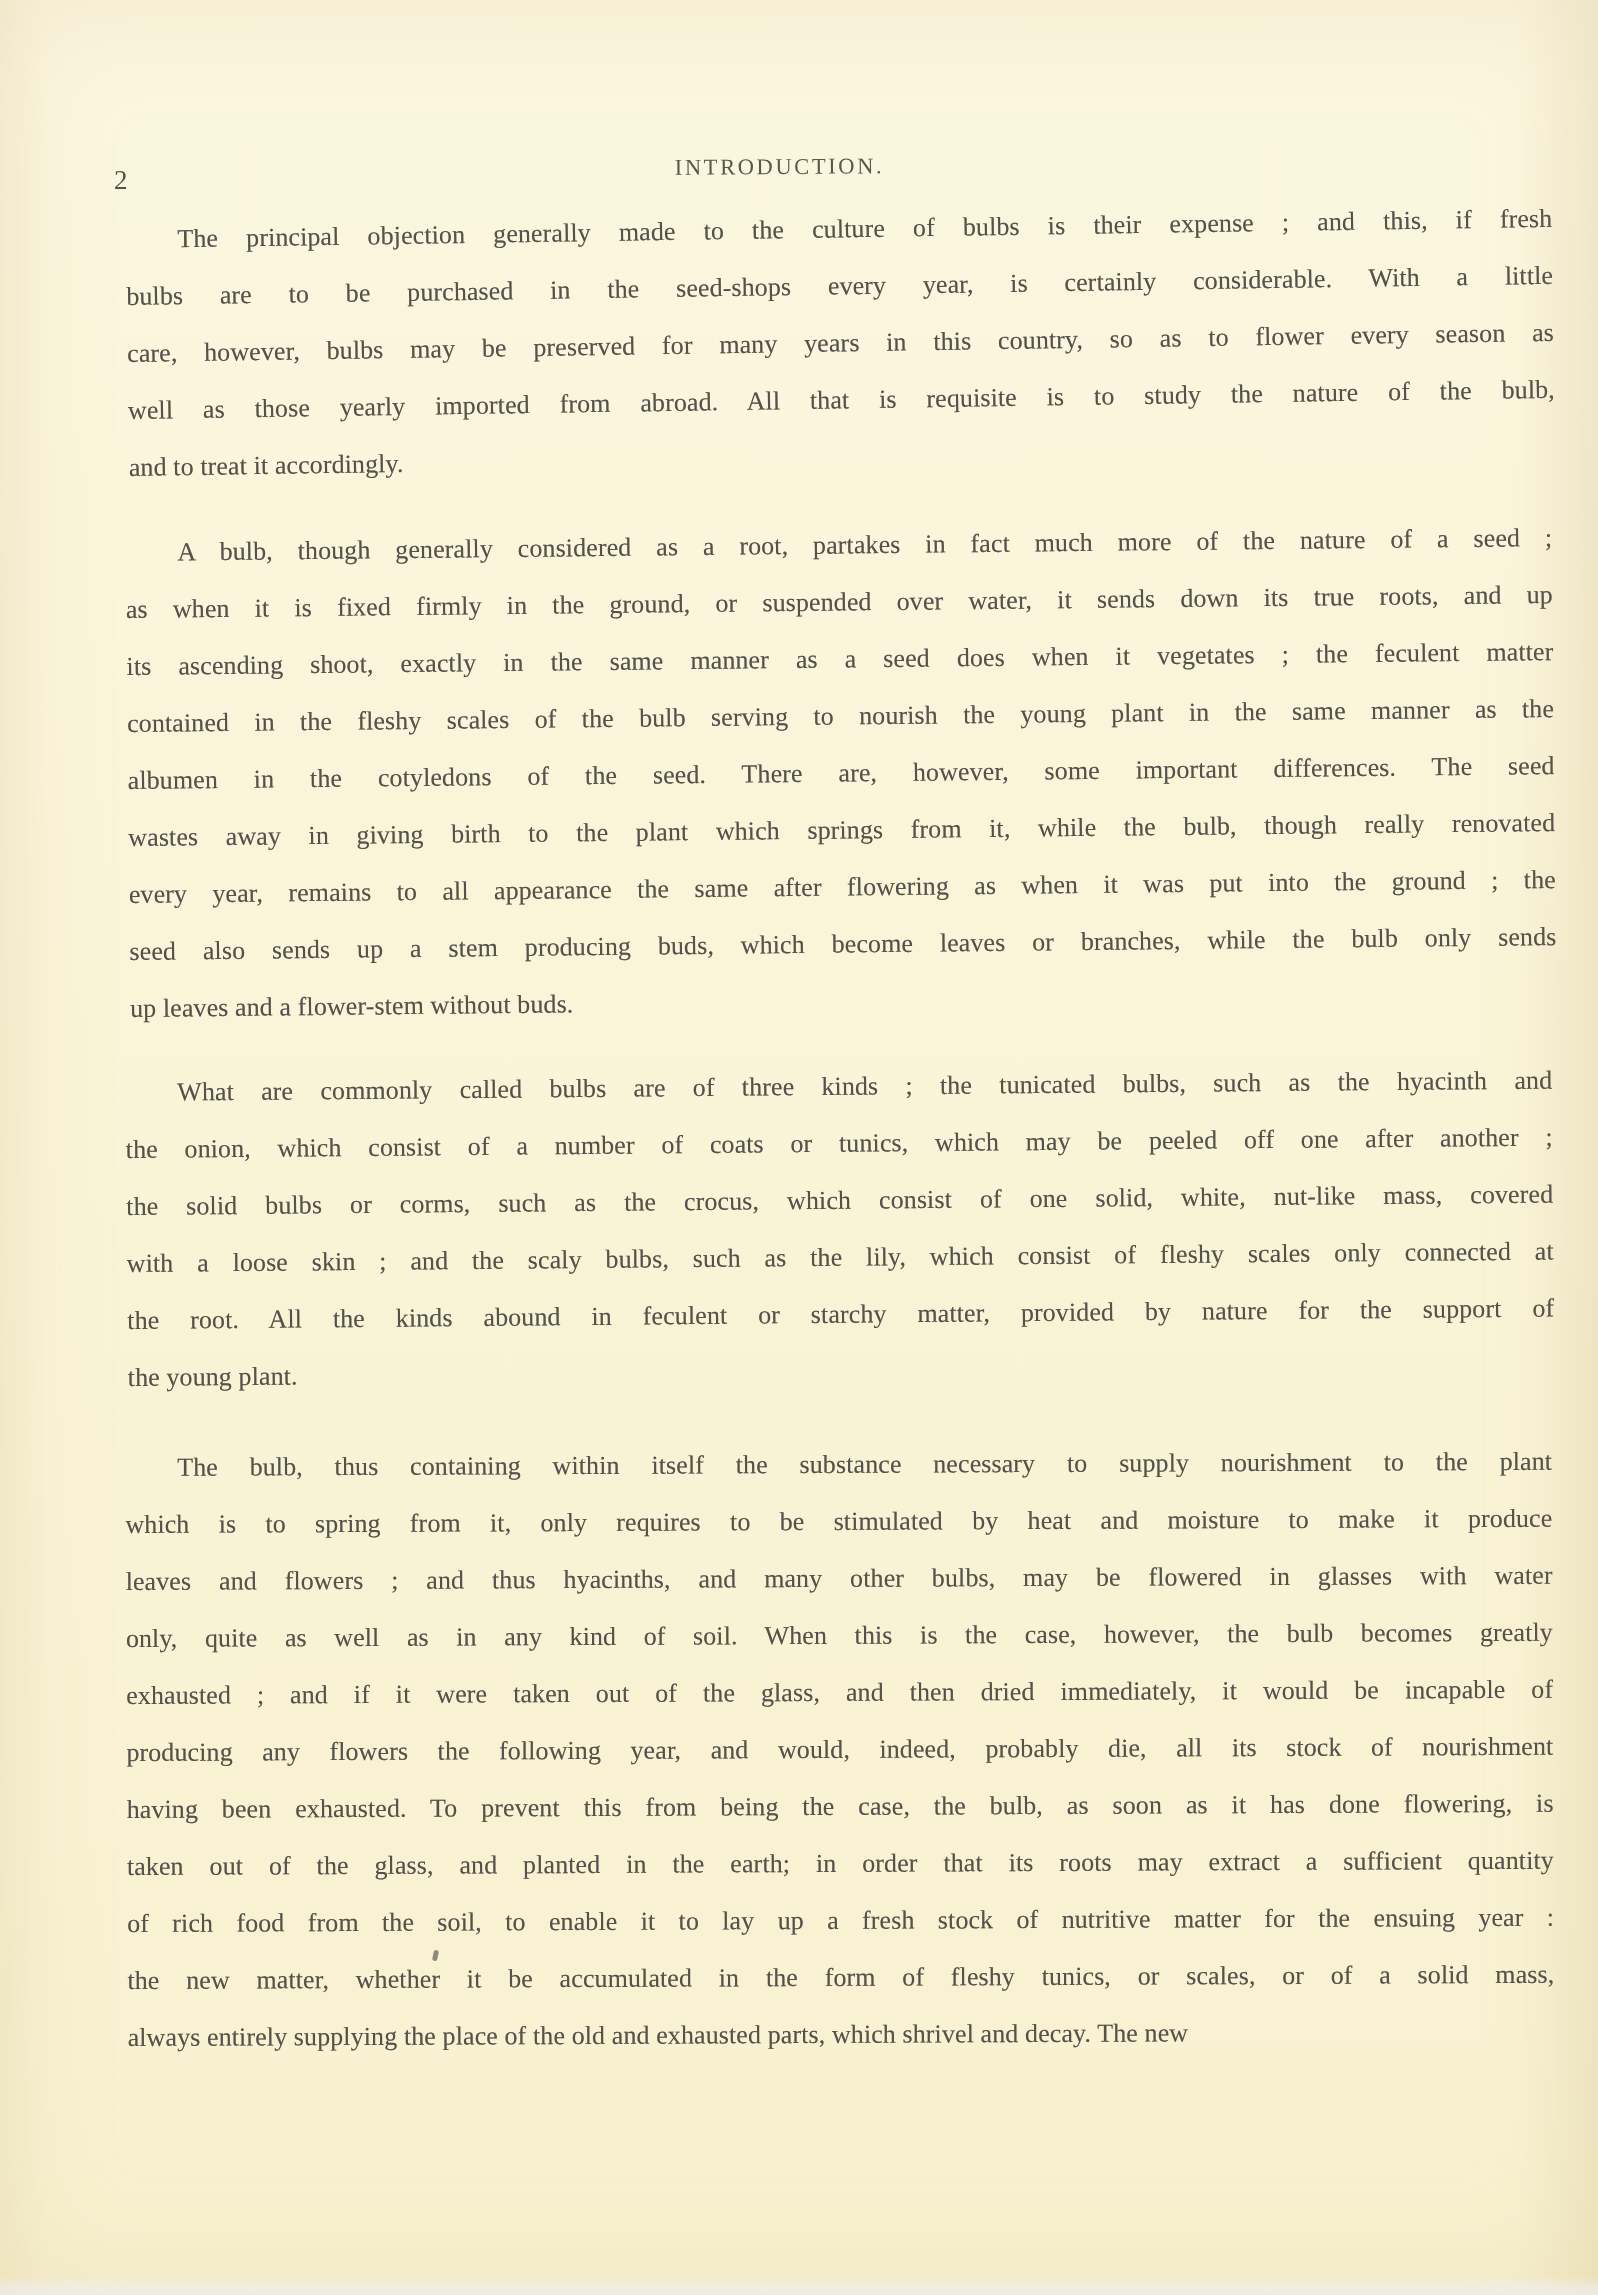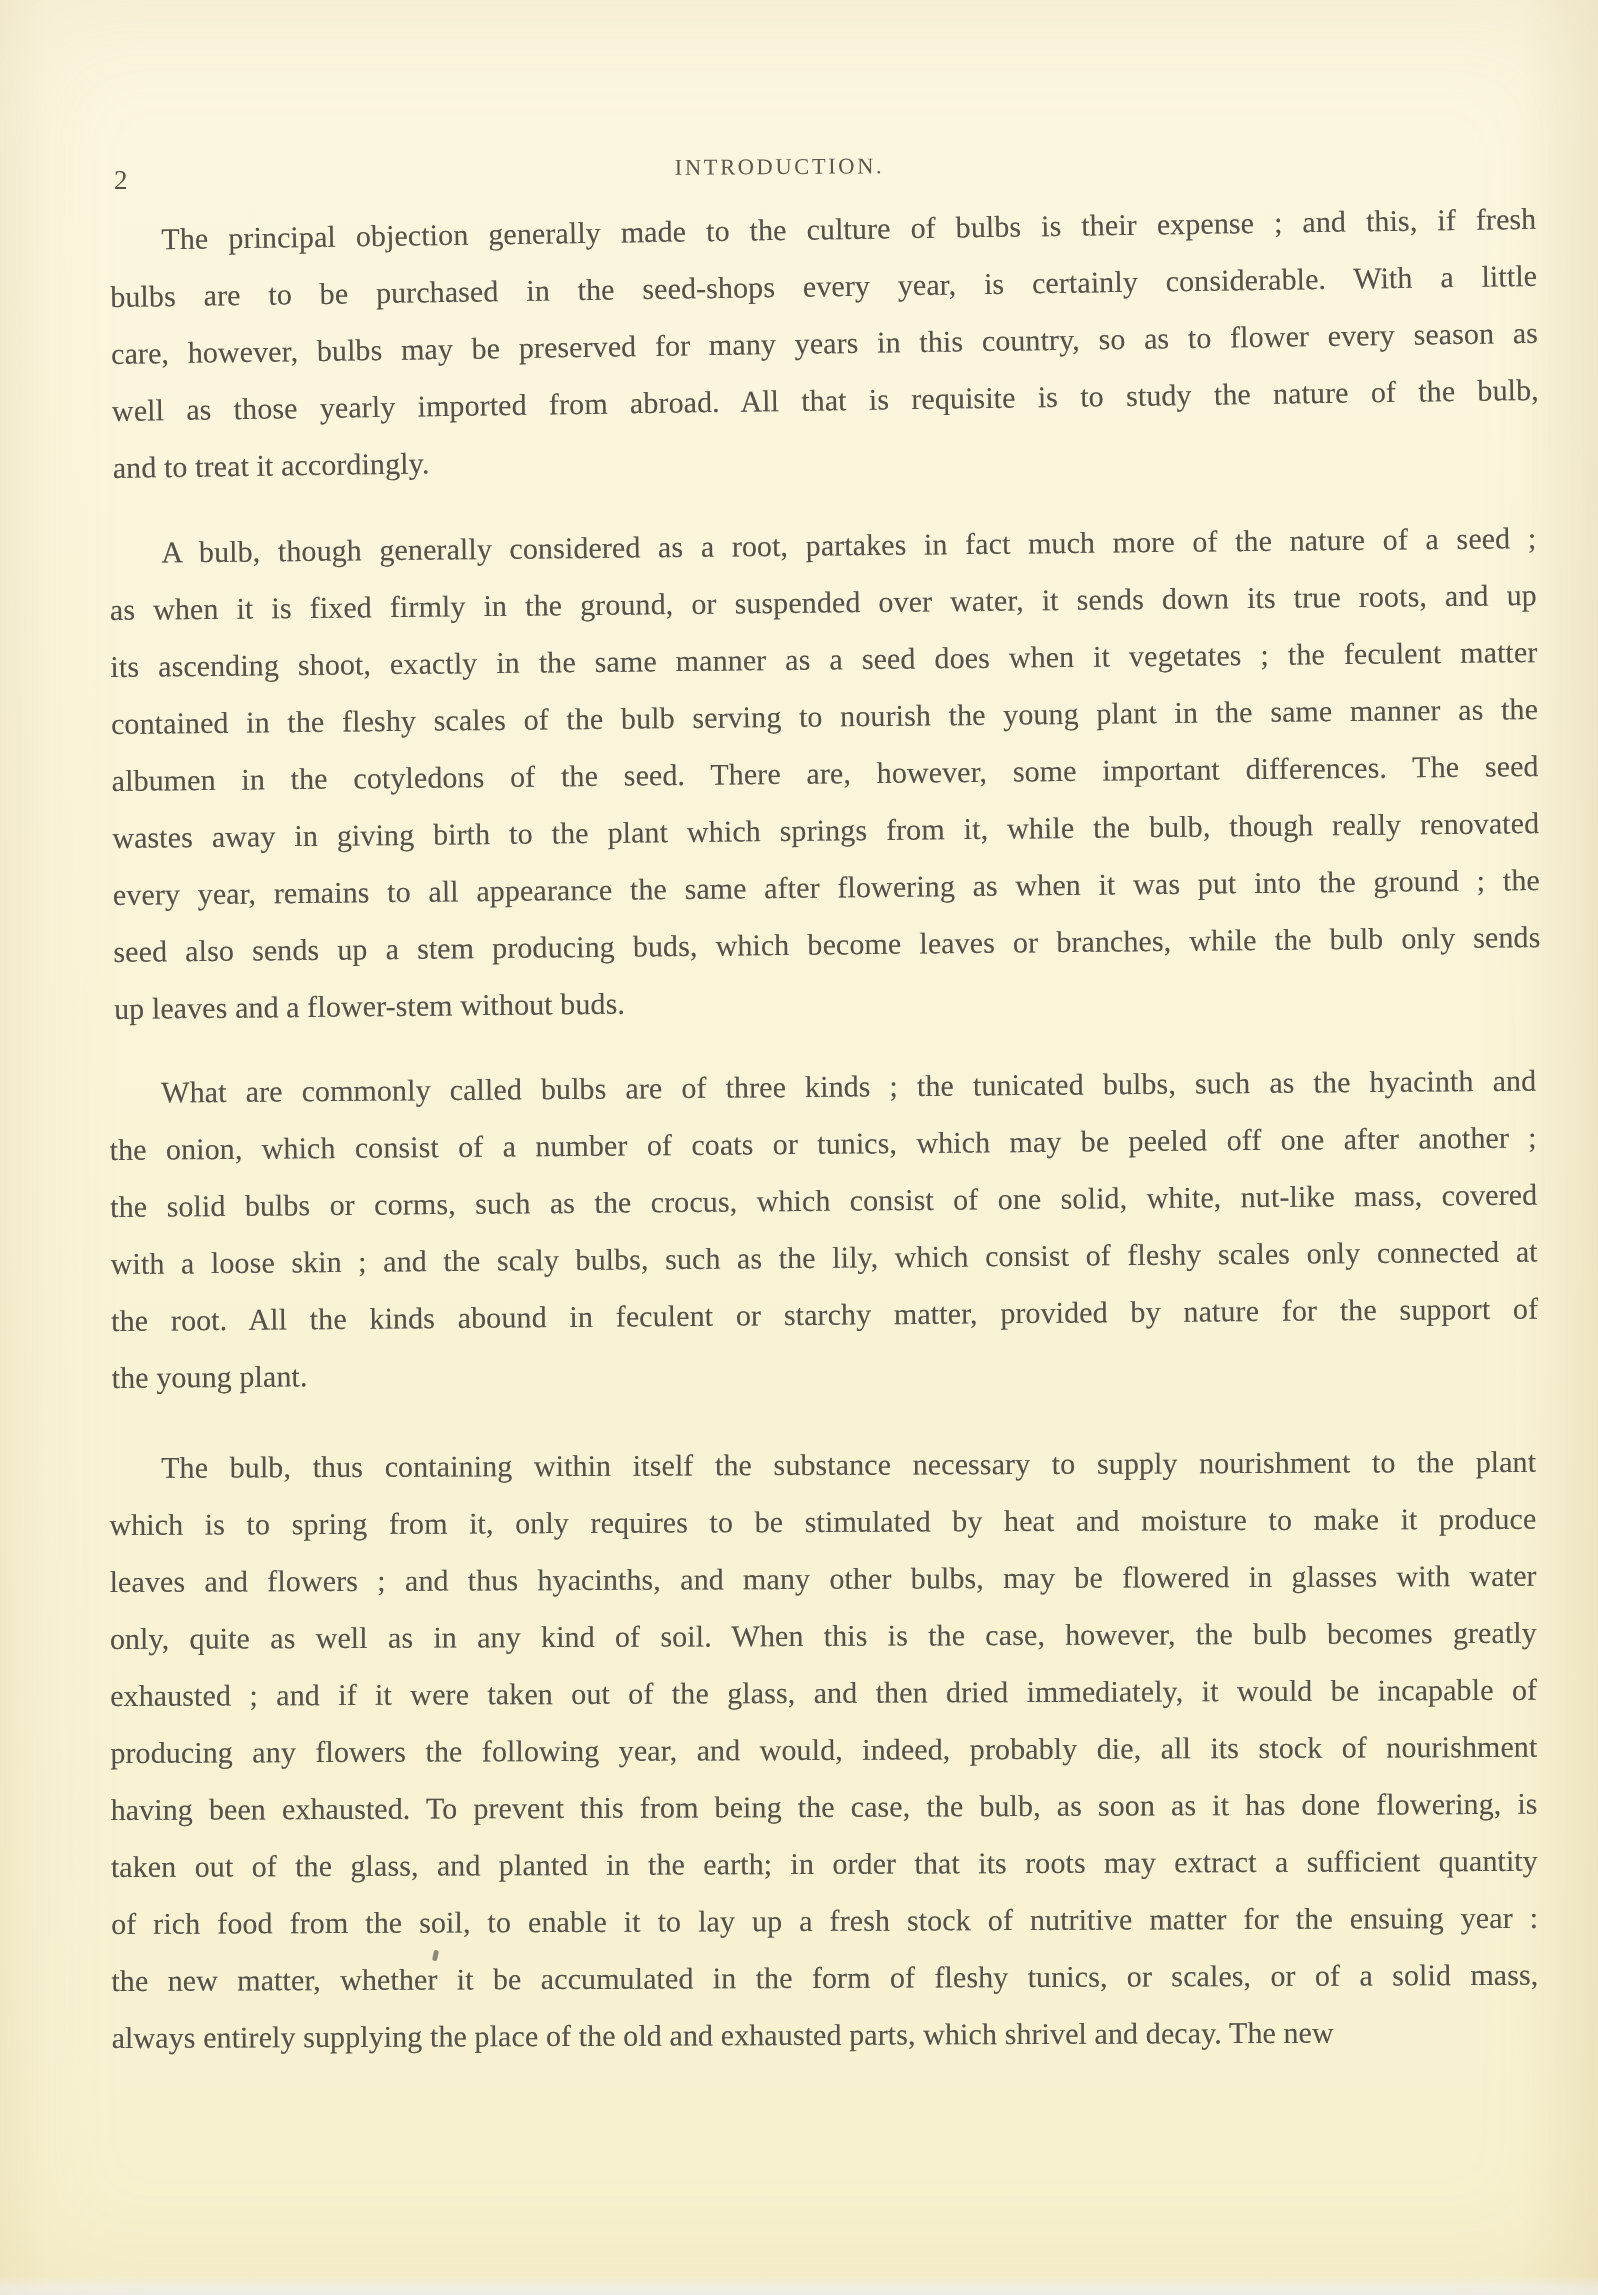--- a/index.html
+++ b/index.html
@@ -41,25 +41,25 @@
     top: 151px;
     text-align: center;
     font-size: 22.5px;
     line-height: 31px;
     letter-spacing: 2.6px;
     color: #5b574d;
     transform: translateX(-19.5px) rotate(-0.45deg);
   }
   .body-text {
     position: absolute;
-    left: 109px;
+    left: 125px;
     top: 211px;
     width: 1427px;
     color: #55524b;
-    font-size: 30px;
+    font-size: 26px;
     letter-spacing: 0.1px;
   }
   .paragraph { transform-origin: 0 0; }
   .paragraph.p0 { transform: rotate(-0.85deg); }
   .paragraph.p1 { transform: rotate(-0.60deg); margin-top: 28px; }
   .paragraph.p2 { transform: rotate(-0.50deg); margin-top: 27px; }
   .paragraph.p3 { transform: rotate(-0.25deg); margin-top: 33px; }
   .line {
     height: 57px;
     line-height: 57px;

